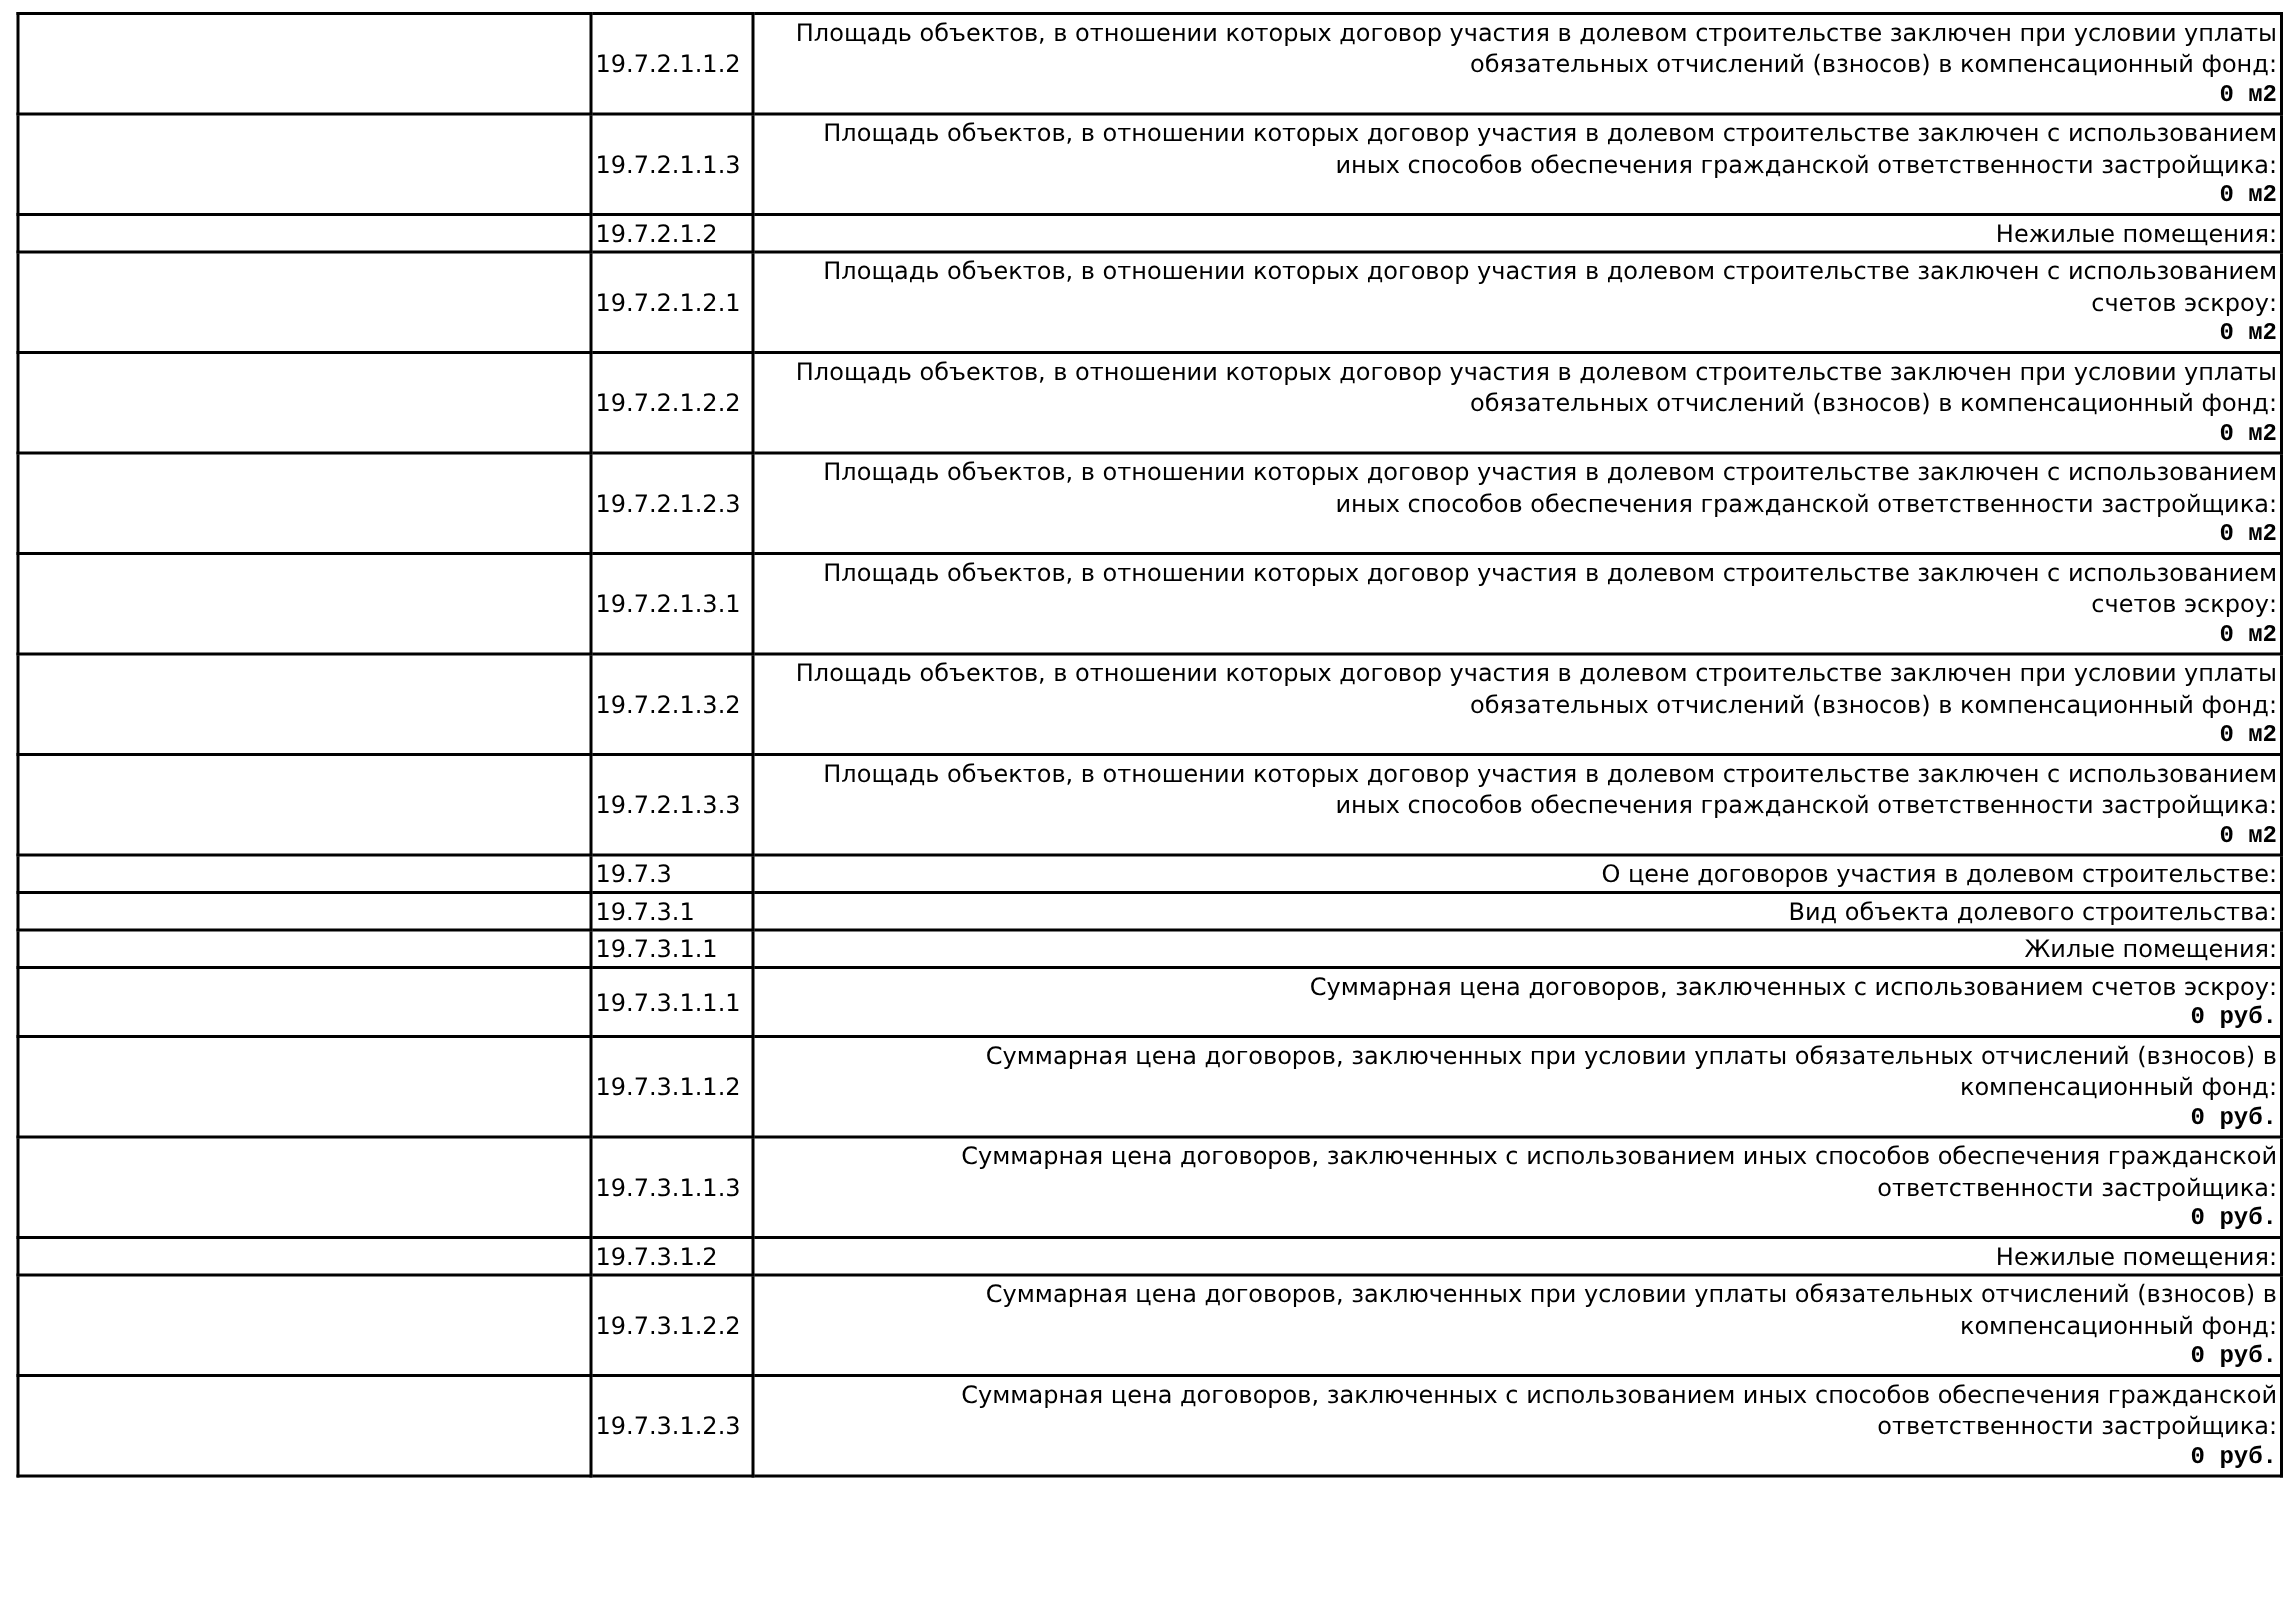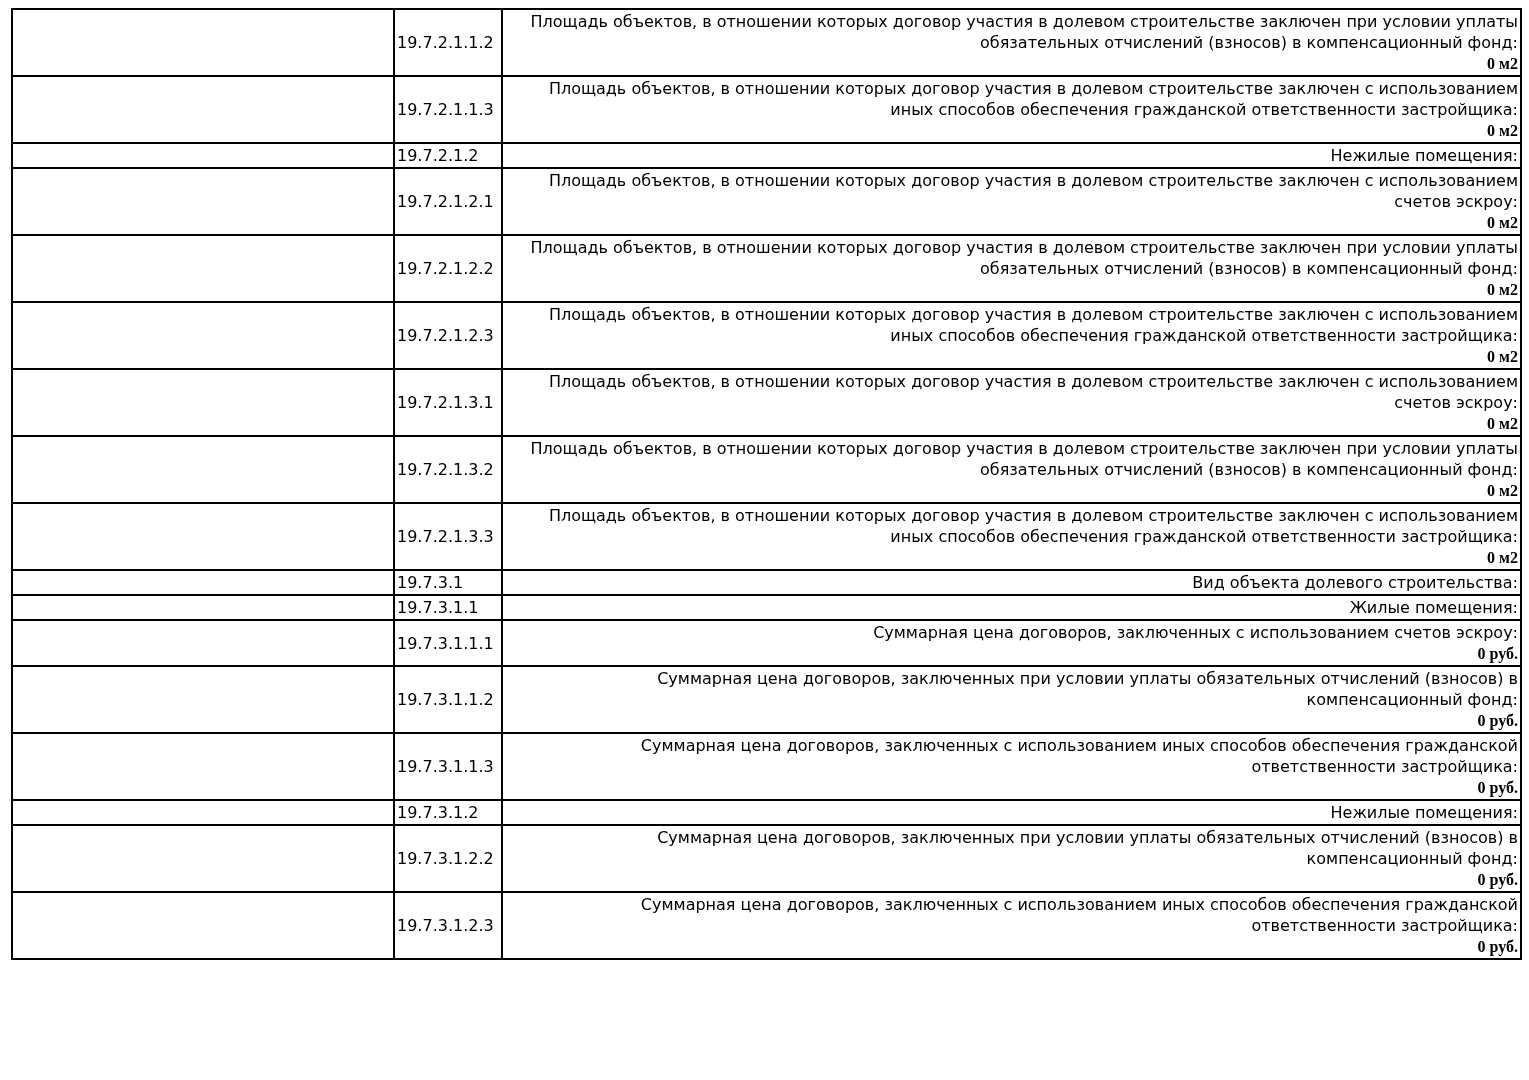--- a/index.html
+++ b/index.html
@@ -30,21 +30,21 @@
     padding: 1px 2px;
     line-height: 21px;
     overflow: hidden;
   }
   td.c-attr  { width: 376px; }
   td.c-num   { width: 102px; white-space: nowrap; padding-left: 3px; padding-right: 1px; }
   td.c-text  { width: 1013px; text-align: right; }
   .desc { display: block; }
   .val {
     display: block;
-    font-family: Liberation Serif, serif;
+    font-family: Liberation Mono, monospace;
     font-weight: bold;
     margin-left: 48px;
   }
 </style>
 </head>
 <body>
 
 <table class="decl">
   <tbody>
   <tr>
@@ -122,20 +122,28 @@
 
   <tr>
     <td class="c-attr"></td>
     <td class="c-num">19.7.2.1.3.3</td>
     <td class="c-text">
       <span class="desc">Площадь объектов, в отношении которых договор участия в долевом строительстве заключен с использованием иных способов обеспечения гражданской ответственности застройщика:</span>
       <span class="val">0 м2</span>
     </td>
   </tr>
 
+  <tr>
+    <td class="c-attr"></td>
+    <td class="c-num">19.7.3</td>
+    <td class="c-text">
+      <span class="desc">О цене договоров участия в долевом строительстве:</span>
+
+    </td>
+  </tr>
 
   <tr>
     <td class="c-attr"></td>
     <td class="c-num">19.7.3.1</td>
     <td class="c-text">
       <span class="desc">Вид объекта долевого строительства:</span>
 
     </td>
   </tr>
 

